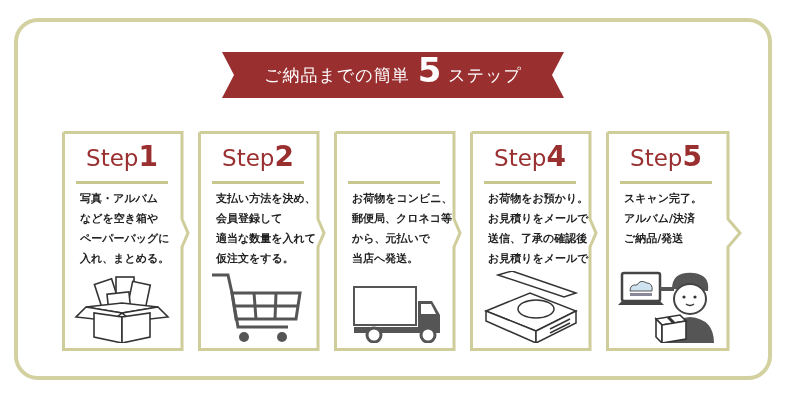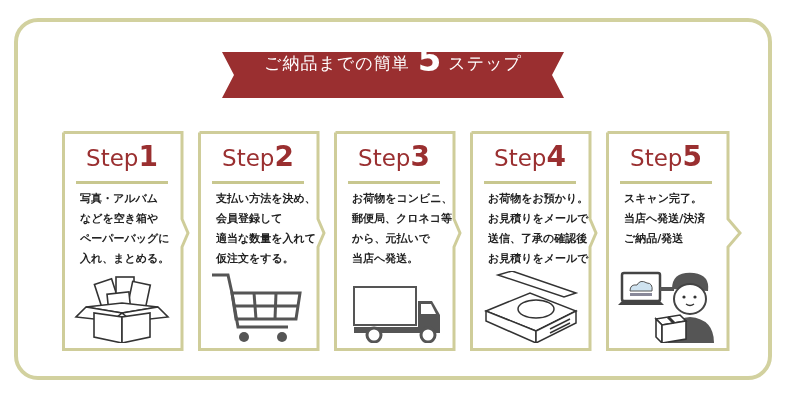--- a/index.html
+++ b/index.html
@@ -3,21 +3,21 @@
 <meta charset="utf-8">
 <style>
   html, body { margin: 0; padding: 0; background: #ffffff; }
   body { width: 794px; height: 402px; position: relative; overflow: hidden;
          font-family: "DejaVu Sans", "Liberation Sans", sans-serif; }
   .frame { position: absolute; left: 14px; top: 18px; width: 758px; height: 362px;
            border: 4px solid #d2d19f; border-radius: 24px; box-sizing: border-box; }
   .ribbon { position: absolute; left: 222px; top: 52px; width: 342px; height: 46px; }
   .ribbon svg { position: absolute; left: 0; top: 0; }
   .ribbon-text { position: absolute; left: 0; top: 0; width: 342px; height: 46px;
-                 display: flex; align-items: flex-start; justify-content: center;
+                 display: flex; align-items: center; justify-content: center;
                  color: #ffffff; font-size: 17px; letter-spacing: 1px; }
   .ribbon-text .big { font-size: 34px; font-weight: bold; margin: -10px 6px 0 8px; line-height: 1; }
   .card { position: absolute; top: 131px; width: 156px; height: 220px; }
   .card svg.border { position: absolute; left: 0; top: 0; }
   .card-title { position: absolute; left: 0; top: 10px; width: 120px; text-align: center;
                 color: #9a2f30; font-size: 23px; line-height: 32px; }
   .card-title .num { font-size: 28px; font-weight: bold; }
   .card-rule { position: absolute; left: 14px; top: 50px; width: 92px; height: 3px; background: #c8c78f; }
   .card-text { position: absolute; left: 18px; top: 58px; width: 110px; font-size: 11px; line-height: 20px;
                color: #222; font-weight: bold; white-space: nowrap; }
@@ -94,23 +94,20 @@
     </g>
     <circle cx="36" cy="66" r="5" fill="#555"></circle>
     <circle cx="74" cy="66" r="5" fill="#555"></circle>
   </svg>
 </div>
 
 <div class="card" style="left:334px;">
   <svg class="border" width="136" height="220">
     <polyline points="1.5,1.5 120,1.5 120,88 126,102 120,116 120,218.5 1.5,218.5 1.5,1.5" fill="none" stroke="#cfcd9a" stroke-width="3"></polyline>
   </svg>
-  <div class="card-title">
-    <span>Step</span><span class="num">3</span>
-  </div>
   <div class="card-rule"></div>
   <div class="card-text">
     <div>お荷物をコンビニ、</div>
     <div>郵便局、クロネコ等</div>
     <div>から、元払いで</div>
     <div>当店へ発送。</div>
   </div>
   <svg class="illus" viewBox="0 0 100 72">
     <rect x="10" y="16" width="62" height="38" fill="#fff" stroke="#555" stroke-width="2"></rect>
     <polygon points="74,30 88,30 96,44 96,56 74,56" fill="#555"></polygon>
@@ -151,21 +148,21 @@
 <div class="card" style="left:606px;">
   <svg class="border" width="136" height="220">
     <polyline points="1.5,1.5 122,1.5 122,88 134,102 122,116 122,218.5 1.5,218.5 1.5,1.5" fill="none" stroke="#cfcd9a" stroke-width="3"></polyline>
   </svg>
   <div class="card-title">
     <span>Step</span><span class="num">5</span>
   </div>
   <div class="card-rule"></div>
   <div class="card-text">
     <div>スキャン完了。</div>
-    <div>当店へ発送/決済</div>
+    <div>アルバム/決済</div>
     <div>ご納品/発送</div>
   </div>
   <svg class="illus" viewBox="0 0 100 72">
     <rect x="6" y="2" width="38" height="28" rx="2" fill="#fff" stroke="#444" stroke-width="2.5"></rect>
     <path d="M14 20 q0 -7 7 -6 q3 -6 10 -2 q6 0 5 8 z" fill="#cfe3f0" stroke="#555" stroke-width="1"></path>
     <rect x="14" y="22" width="22" height="3" fill="#889"></rect>
     <polygon points="2,34 48,34 44,30 6,30" fill="#444"></polygon>
     <path d="M56 18 q0 -18 22 -16 q16 2 14 18 z" fill="#555"></path>
     <rect x="44" y="16" width="14" height="4" fill="#555"></rect>
     <ellipse cx="74" cy="28" rx="16" ry="15" fill="#fff" stroke="#444" stroke-width="2"></ellipse>

